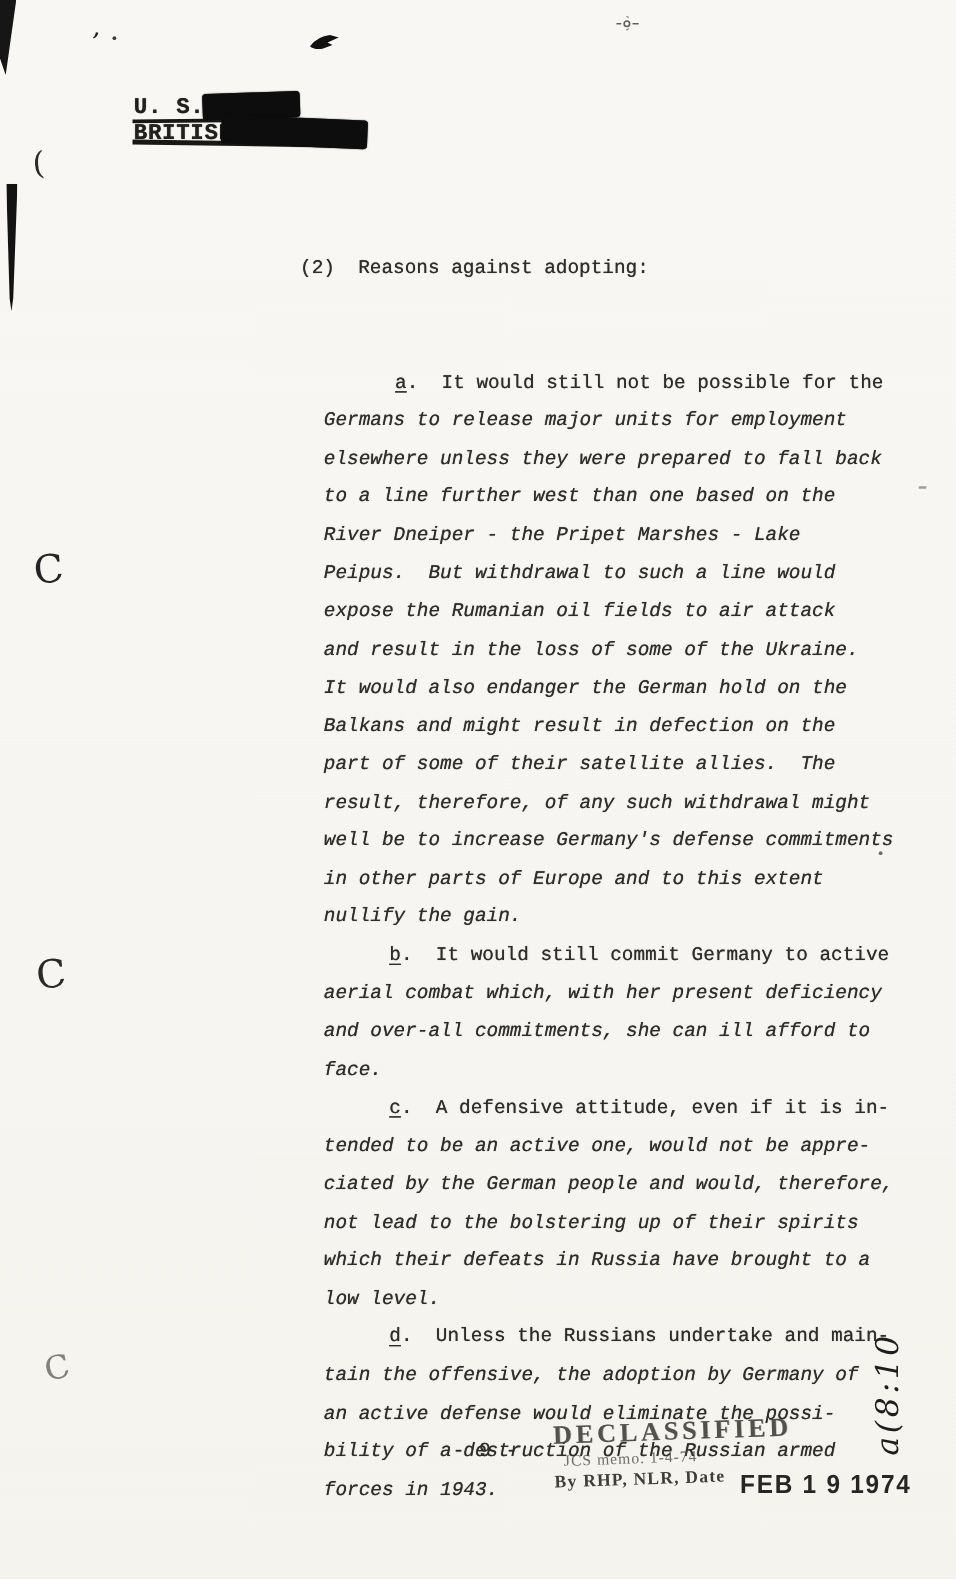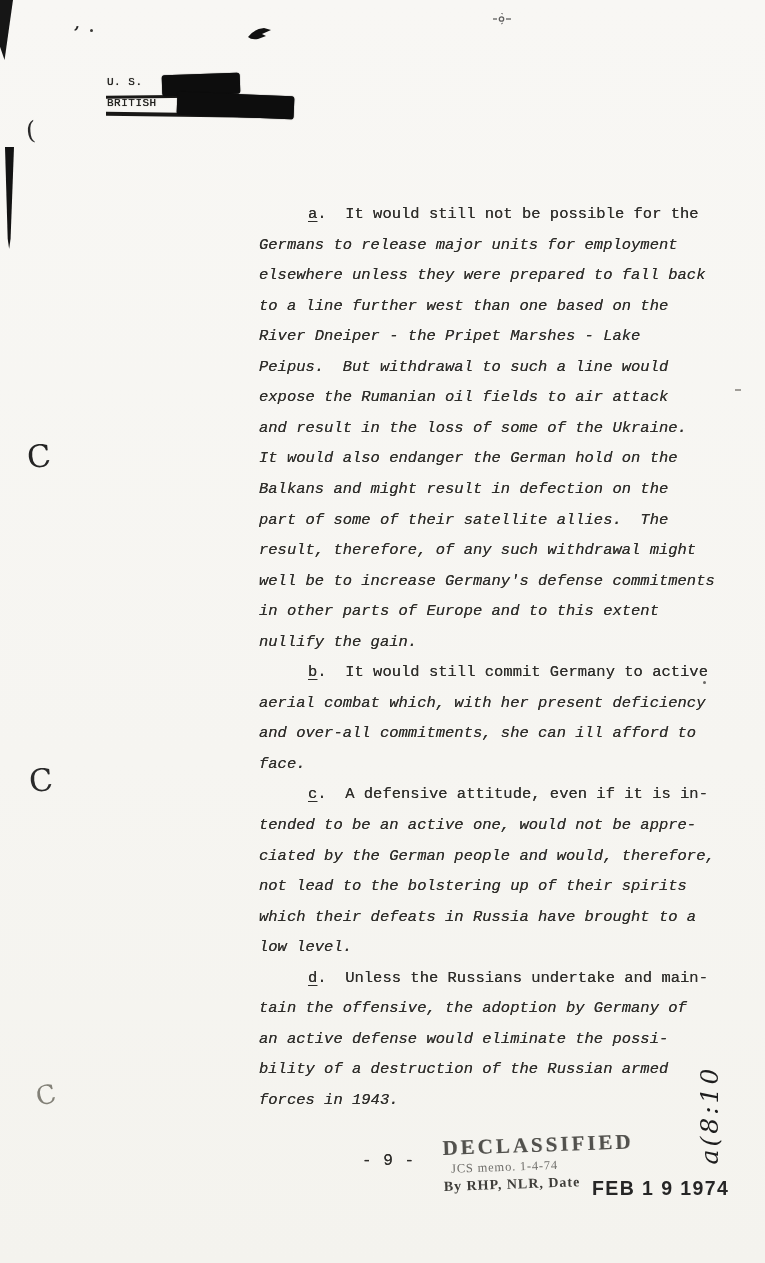--- a/index.html
+++ b/index.html
@@ -13,33 +13,33 @@
   }
   .typed{
     font-size:15.5px;
     line-height:30.55px;
     white-space:pre;
     text-shadow:0 0 .6px rgba(42,41,38,.85);
   }
   
   .cls-text{
     position:absolute;
-    font-size:11px;
-    font-weight:normal;
+    font-size:18px;
+    font-weight:bold;
     letter-spacing:.5px;
     color:#21201d;
     text-shadow:0 0 .7px rgba(33,32,29,.9);
     white-space:pre;
   }
   .cls-underline{position:absolute;background:#191816;}
   .redaction{position:absolute;background:#0d0d0d;border-radius:3px;box-shadow:0 0 1px #0d0d0d;}
   
   .body-block{position:absolute;left:240px;top:138px;}
   .line{height:30.55px;}
-  .line.first{padding-left:68px;}
+  .line.first{padding-left:68px;text-align:center;}
   .line.cont{padding-left:19px;font-style:italic;}
   .intro-line{padding-left:0;}
   .letter{text-decoration:underline;text-underline-offset:3px;}
   
   .page-number{position:absolute;left:362px;top:1146px;font-size:16px;letter-spacing:1px;}
   .stamp{
     position:absolute;left:442px;top:1136px;
     transform:rotate(-2deg);transform-origin:left top;
     color:#46453f;
   }
@@ -124,20 +124,21 @@
   <div>
     <span class="cls-text" style="left:107px;top:76px;">U. S.</span>
     <div class="cls-underline" style="left:106px;top:95px;width:133px;height:2.5px;transform:rotate(-.6deg);"></div>
     <div class="redaction" style="left:162px;top:74px;width:78px;height:21px;transform:rotate(-2deg);"></div>
     <span class="cls-text" style="left:107px;top:97px;">BRITISH</span>
     <div class="cls-underline" style="left:106px;top:113px;width:187px;height:3.5px;transform:rotate(.8deg);"></div>
     <div class="redaction" style="left:177px;top:94px;width:117px;height:23px;transform:rotate(2.4deg);"></div>
   </div>
 
   <div class="body-block typed">
+    <div class="line intro-line">(2)  Reasons against adopting:</div>
     <div><div><div class="line first"><span class="letter">a</span>.  It would still not be possible for the</div><div class="line cont">Germans to release major units for employment</div><div class="line cont">elsewhere unless they were prepared to fall back</div><div class="line cont">to a line further west than one based on the</div><div class="line cont">River Dneiper - the Pripet Marshes - Lake</div><div class="line cont">Peipus.  But withdrawal to such a line would</div><div class="line cont">expose the Rumanian oil fields to air attack</div><div class="line cont">and result in the loss of some of the Ukraine.</div><div class="line cont">It would also endanger the German hold on the</div><div class="line cont">Balkans and might result in defection on the</div><div class="line cont">part of some of their satellite allies.  The</div><div class="line cont">result, therefore, of any such withdrawal might</div><div class="line cont">well be to increase Germany's defense commitments</div><div class="line cont">in other parts of Europe and to this extent</div><div class="line cont">nullify the gain.</div></div><div><div class="line first"><span class="letter">b</span>.  It would still commit Germany to active</div><div class="line cont">aerial combat which, with her present deficiency</div><div class="line cont">and over-all commitments, she can ill afford to</div><div class="line cont">face.</div></div><div><div class="line first"><span class="letter">c</span>.  A defensive attitude, even if it is in-</div><div class="line cont">tended to be an active one, would not be appre-</div><div class="line cont">ciated by the German people and would, therefore,</div><div class="line cont">not lead to the bolstering up of their spirits</div><div class="line cont">which their defeats in Russia have brought to a</div><div class="line cont">low level.</div></div><div><div class="line first"><span class="letter">d</span>.  Unless the Russians undertake and main-</div><div class="line cont">tain the offensive, the adoption by Germany of</div><div class="line cont">an active defense would eliminate the possi-</div><div class="line cont">bility of a destruction of the Russian armed</div><div class="line cont">forces in 1943.</div></div></div>
   </div>
 
   <div class="page-number typed">- 9 -</div>
 
   <div class="stamp">
     <div class="stamp-line1">DECLASSIFIED</div>
     <div class="stamp-line2">JCS memo. 1-4-74</div>
     <div class="stamp-line3">By RHP, NLR, Date</div>
   </div>

